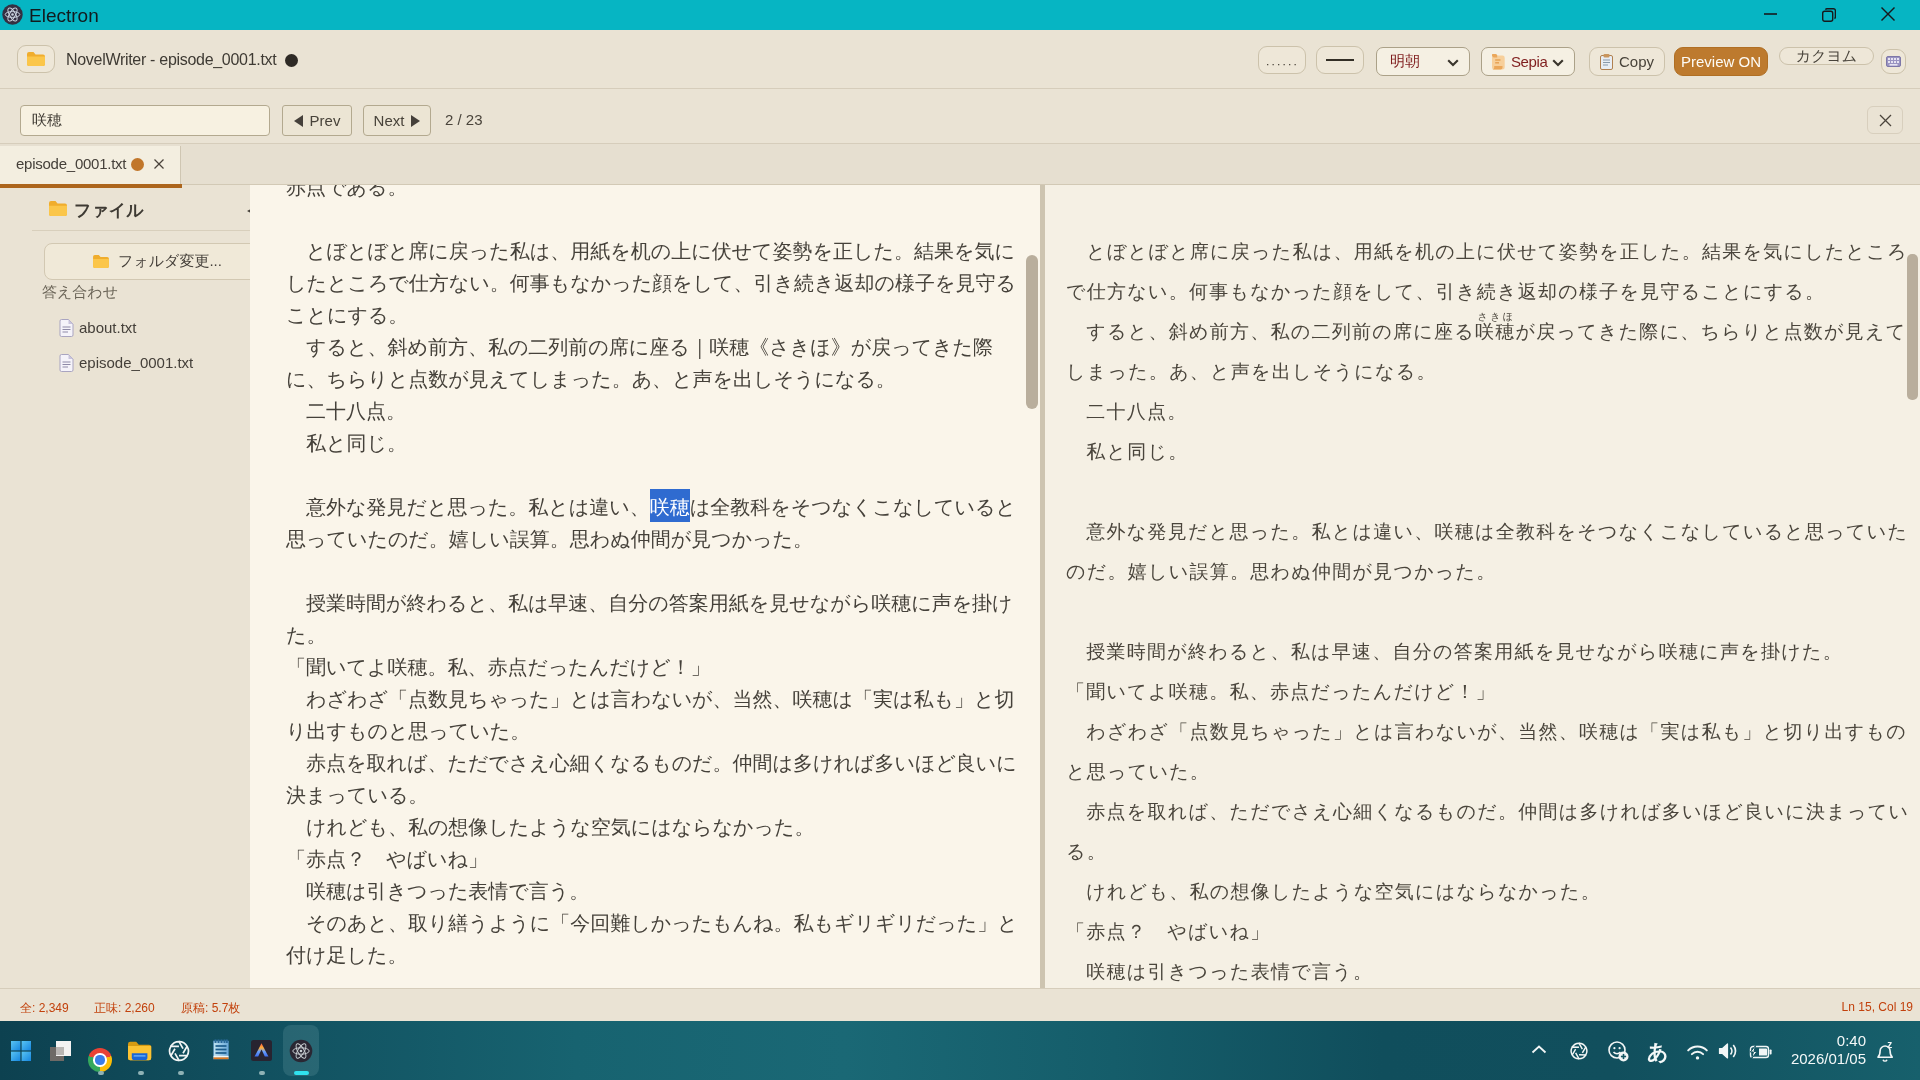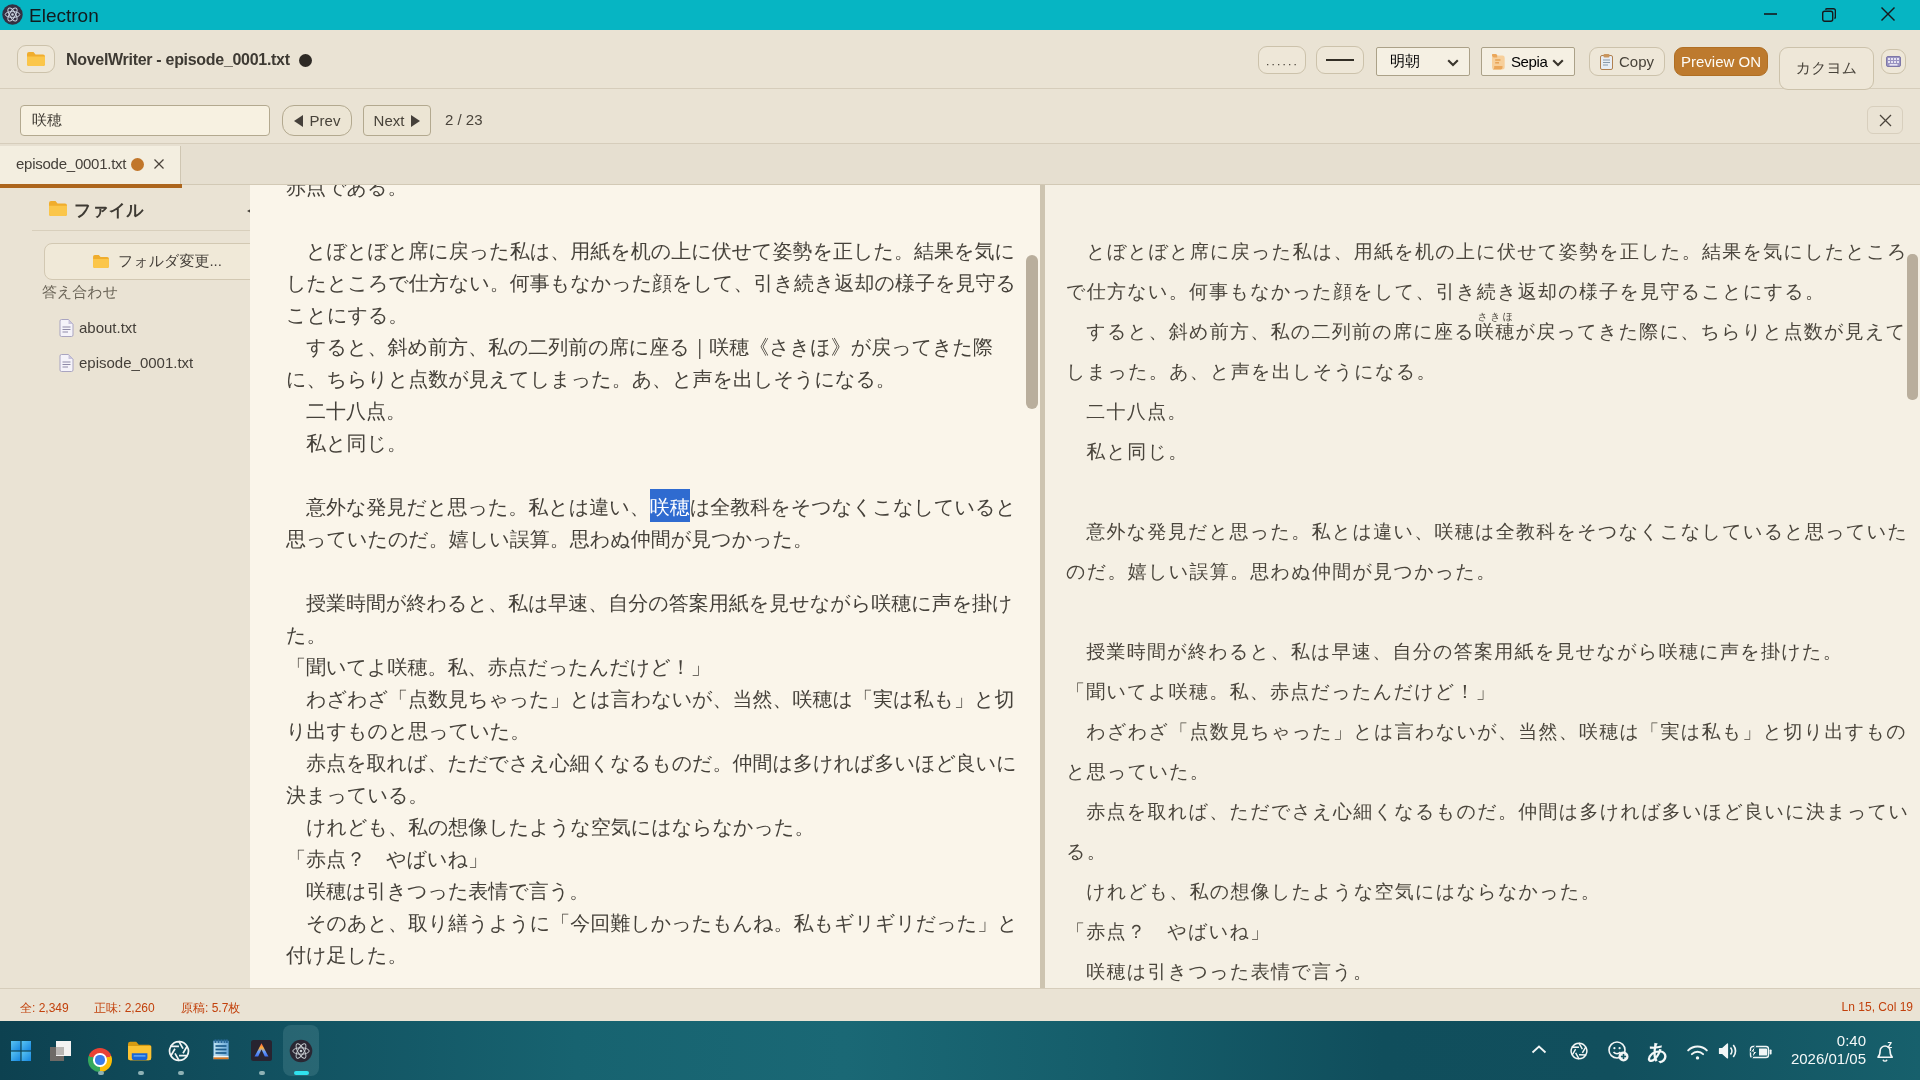--- a/index.html
+++ b/index.html
@@ -6,22 +6,22 @@
  font-family:"Liberation Sans",sans-serif;-webkit-font-smoothing:antialiased;}
 .abs{position:absolute;}
 
 #titlebar{left:0;top:0;width:1920px;height:30px;background:#06b5c3;}
 #titlebar .tname{left:29px;top:5px;font-size:19px;color:#121b1e;}
 
 
 #toolbar{left:0;top:30px;width:1920px;height:59px;border-bottom:1px solid #d6cdbb;box-sizing:border-box;}
 .tbtn{position:absolute;box-sizing:border-box;border:1.5px solid #ccc2ab;border-radius:9px;background:#eee7d8;
  color:#48433a;font-size:15px;display:flex;align-items:center;justify-content:center;}
-.tsel{position:absolute;box-sizing:border-box;border:1.5px solid #aba188;border-radius:2px;background:#f5f0e3;
- color:#000000;font-size:15px;display:flex;align-items:center;}
+.tsel{position:absolute;box-sizing:border-box;border:1.5px solid #aba188;border-radius:7px;background:#f5f0e3;
+ color:#7f1d1d;font-size:15px;display:flex;align-items:center;}
 
 #searchrow{left:0;top:89px;width:1920px;height:55px;border-bottom:1px solid #d6cdbb;box-sizing:border-box;}
 
 #tabrow{left:0;top:144px;width:1920px;height:41px;z-index:5;background:#e6dfd0;border-bottom:1px solid #d2c9b5;box-sizing:border-box;}
 #tab1{left:0;top:2px;width:181px;height:38px;background:#f3eee0;border-right:1px solid #cfc6b2;box-sizing:border-box;}
 #tab1 .uline{position:absolute;left:0;bottom:-4px;width:182px;height:4px;background:#ac651c;}
 
 #sidebar{left:0;top:185px;width:250px;height:803px;background:#eae3d4;margin-left:32px;}
 
 #editor{left:250px;top:185px;width:790px;height:803px;background:#faf5ea;overflow:hidden;}
@@ -73,21 +73,21 @@
     </svg>
 </div>
 
 <div class="abs" id="toolbar">
   <div class="tbtn" style="left:17px;top:15px;width:38px;height:28px;">
       <svg width="20" height="16" viewBox="0 0 20 16">
         <path d="M1 3 a2 2 0 0 1 2-2 h4.5 l2 2.5 H17 a2 2 0 0 1 2 2 V13 a2 2 0 0 1 -2 2 H3 a2 2 0 0 1 -2 -2 Z" fill="#f0ad2d"></path>
         <path d="M1 5.5 h18 V13 a2 2 0 0 1 -2 2 H3 a2 2 0 0 1 -2 -2 Z" fill="#fbc64a"></path>
       </svg>
     </div>
-  <div class="abs" style="left:66px;top:21px;font-size:16px;letter-spacing:-0.3px;font-weight:700;color:#3e3a33;">NovelWriter - episode_0001.txt<span style="display:inline-block;width:13px;height:13px;border-radius:50%;background:#2e2a25;margin-left:9px;vertical-align:-2px;"></span></div>
+  <div class="abs" style="left:66px;top:21px;font-size:16px;letter-spacing:-0.3px;font-weight:400;color:#3e3a33;">NovelWriter - episode_0001.txt<span style="display:inline-block;width:13px;height:13px;border-radius:50%;background:#2e2a25;margin-left:9px;vertical-align:-2px;"></span></div>
   <div class="tbtn" style="left:1258px;top:16px;width:48px;height:28px;color:#4a443a;font-size:13px;letter-spacing:1.2px;">
       <span style="margin-top:7px;">······</span>
     </div>
   <div class="tbtn" style="left:1316px;top:16px;width:48px;height:28px;">
       <span style="display:inline-block;width:28px;height:2px;background:#332e26;"></span>
     </div>
   <div class="tsel" style="left:1376px;top:17px;width:94px;height:29px;">
     <span style="margin-left:13px;">明朝</span>
     <svg style="position:absolute;right:10px;top:11px;" width="12" height="8" viewBox="0 0 12 8" fill="none" stroke="#3a352c" stroke-width="2.1">
         <path d="M1.2 1.2 L6 6 L10.8 1.2"></path>
@@ -114,21 +114,21 @@
         <rect x="3.5" y="0" width="6" height="3.5" rx="1" fill="#c9955d"></rect>
         <g stroke="#8899ab" stroke-width="1">
           <line x1="3" y1="6" x2="10" y2="6"></line>
           <line x1="3" y1="8.5" x2="10" y2="8.5"></line>
           <line x1="3" y1="11" x2="8" y2="11"></line>
         </g>
       </svg>
     Copy
   </div>
   <div class="tbtn" style="left:1674px;top:17px;width:94px;height:29px;background:#bd7a2e;border-color:#b06f24;color:#fdfbf6;">Preview ON</div>
-  <div class="tbtn" style="left:1779px;top:17px;width:95px;height:43px;">カクヨム</div>
+  <div class="tbtn" style="left:1779px;top:17px;width:95px;height:18px;">カクヨム</div>
   <div class="tbtn" style="left:1881px;top:19px;width:25px;height:25px;">
       <svg width="15" height="11" viewBox="0 0 15 11">
         <rect x="0.5" y="0.5" width="14" height="10" rx="1.5" fill="#9a94c2" stroke="#7d77a8" stroke-width="1"></rect>
         <g fill="#e6e3f2">
           <rect x="2" y="2" width="2" height="2"></rect>
           <rect x="5" y="2" width="2" height="2"></rect>
           <rect x="8" y="2" width="2" height="2"></rect>
           <rect x="11" y="2" width="2" height="2"></rect>
           <rect x="2" y="5" width="2" height="2"></rect>
           <rect x="5" y="5" width="2" height="2"></rect>
@@ -137,21 +137,21 @@
           <rect x="3.5" y="8" width="8" height="1.6"></rect>
         </g>
       </svg>
     </div>
 </div>
 
 <div class="abs" id="searchrow">
   <div class="abs" style="left:20px;top:16px;width:250px;height:31px;box-sizing:border-box;background:#f7f1e1;border:1px solid #b3a98f;border-radius:4px;">
     <div class="abs" style="left:11px;top:5px;font-size:15px;color:#3e3a33;">咲穂</div>
   </div>
-  <div class="tbtn" style="left:282px;top:16px;width:70px;height:31px;background:#ece5d4;border:1px solid #b3a98f;border-radius:12px;">
+  <div class="tbtn" style="left:282px;top:16px;width:70px;height:31px;background:#ece5d4;border:1px solid #b3a98f;border-radius:3px;">
     <span style="display:inline-block;width:0;height:0;border-top:6px solid transparent;border-bottom:6px solid transparent;border-right:9px solid #45403a;margin-right:7px;"></span>Prev
   </div>
   <div class="tbtn" style="left:363px;top:16px;width:68px;height:31px;background:#ece5d4;border:1px solid #b3a98f;border-radius:4px;">
     Next<span style="display:inline-block;width:0;height:0;border-top:6px solid transparent;border-bottom:6px solid transparent;border-left:9px solid #45403a;margin-left:7px;"></span>
   </div>
   <div class="abs" style="left:445px;top:22px;font-size:15px;color:#4a443b;">2 / 23</div>
   <div class="abs" style="left:1867px;top:17px;width:36px;height:28px;box-sizing:border-box;border:1px solid #d8cfbd;border-radius:6px;display:flex;align-items:center;justify-content:center;">
     <svg width="13" height="13" viewBox="0 0 13 13" stroke="#4a443b" stroke-width="1.3">
         <line x1="1" y1="1" x2="12" y2="12"></line>
         <line x1="12" y1="1" x2="1" y2="12"></line>

